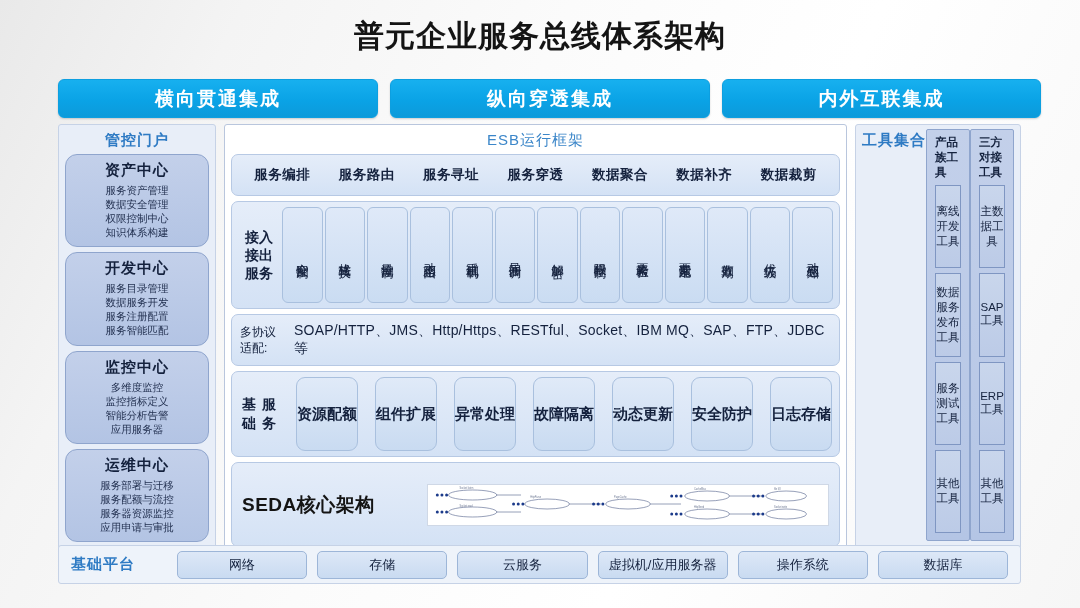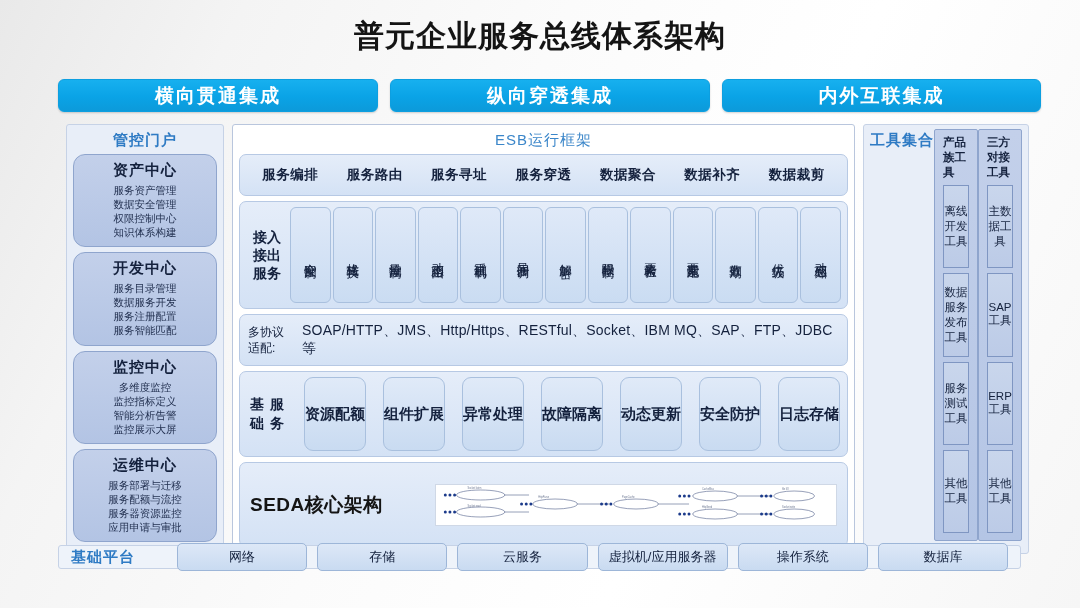--- a/index.html
+++ b/index.html
@@ -11,34 +11,34 @@
   }
   .page{position:relative;width:1080px;height:608px;}
 
   
   .title{
     position:absolute;left:0;top:16px;width:1080px;text-align:center;
     font-size:30px;font-weight:bold;color:#141414;letter-spacing:1px;
   }
 
   
-  .banners{position:absolute;left:58px;top:79px;width:963px;height:33px;display:flex;gap:12px;}
+  .banners{position:absolute;left:58px;top:79px;width:963px;height:39px;display:flex;gap:12px;}
   .banner{
     flex:1;border-radius:6px;display:flex;align-items:center;justify-content:center;
     background:linear-gradient(180deg,#17b0ef 0%,#0aa3e6 55%,#0c9ada 100%);
     color:#ffffff;font-size:19px;font-weight:bold;letter-spacing:2px;
     box-shadow:0 1px 2px rgba(0,0,0,.18);
     border:1px solid #0d9fe0;
   }
   .banner.b1{flex:0 0 318px;}
   .banner.b2{flex:0 0 318px;}
   .banner.b3{flex:0 0 317px;}
 
   
-  .main{position:absolute;left:66px;top:124px;width:963px;height:430px;display:flex;gap:8px;}
+  .main{position:absolute;left:58px;top:124px;width:963px;height:430px;display:flex;gap:8px;}
 
   
   .col-left{
     width:158px;background:#e8eef8;border:1px solid #c6d2e6;border-radius:3px;
     padding:4px 6px 6px 6px;box-sizing:border-box;display:flex;flex-direction:column;
   }
   .col-head{
     text-align:center;color:#2f7bc4;font-size:15px;font-weight:bold;letter-spacing:1px;
     padding:2px 0 4px 0;
   }
@@ -130,21 +130,21 @@
   .tool-btn{
     background:linear-gradient(180deg,#c9d6ec 0%,#bccbe7 100%);
     border:1px solid #7f96c2;
     font-size:11.5px;color:#14213d;text-align:center;
     flex:1;display:flex;align-items:center;justify-content:center;margin-bottom:5px;
   }
   .tool-btn:last-child{margin-bottom:0;}
 
   
   .platform{
-    position:absolute;left:58px;top:545px;width:963px;height:24px;
+    position:absolute;left:58px;top:545px;width:963px;height:39px;
     background:#eef3fa;border:1px solid #c6d2e6;border-radius:3px;
     display:flex;align-items:center;padding:0 12px;box-sizing:border-box;gap:10px;
   }
   .platform-label{
     flex:0 0 96px;font-size:15px;font-weight:bold;color:#2f7bc4;letter-spacing:1px;
   }
   .plat-btn{
     flex:1;height:26px;border-radius:5px;
     background:linear-gradient(180deg,#dde8f7 0%,#c9dbf1 100%);
     border:1px solid #9db6d8;
@@ -190,21 +190,21 @@
         <div class="ctr-line">数据服务开发</div>
         <div class="ctr-line">服务注册配置</div>
         <div class="ctr-line">服务智能匹配</div>
       </div>
 
       <div class="ctr-card">
         <div class="ctr-title">监控中心</div>
         <div class="ctr-line">多维度监控</div>
         <div class="ctr-line">监控指标定义</div>
         <div class="ctr-line">智能分析告警</div>
-        <div class="ctr-line">监控展示大屏</div>
+        <div class="ctr-line">应用服务器</div>
       </div>
 
       <div class="ctr-card">
         <div class="ctr-title">运维中心</div>
         <div class="ctr-line">服务部署与迁移</div>
         <div class="ctr-line">服务配额与流控</div>
         <div class="ctr-line">服务器资源监控</div>
         <div class="ctr-line">应用申请与审批</div>
       </div>
     </div>

